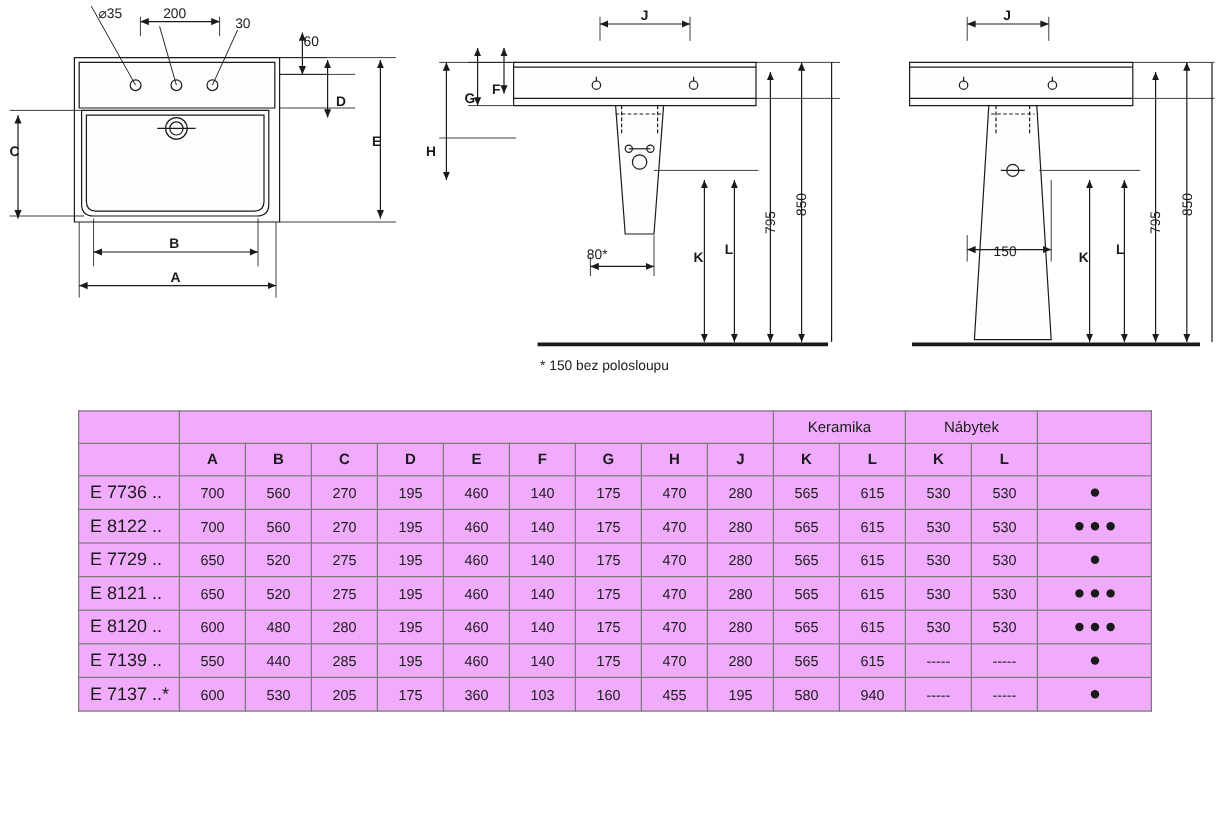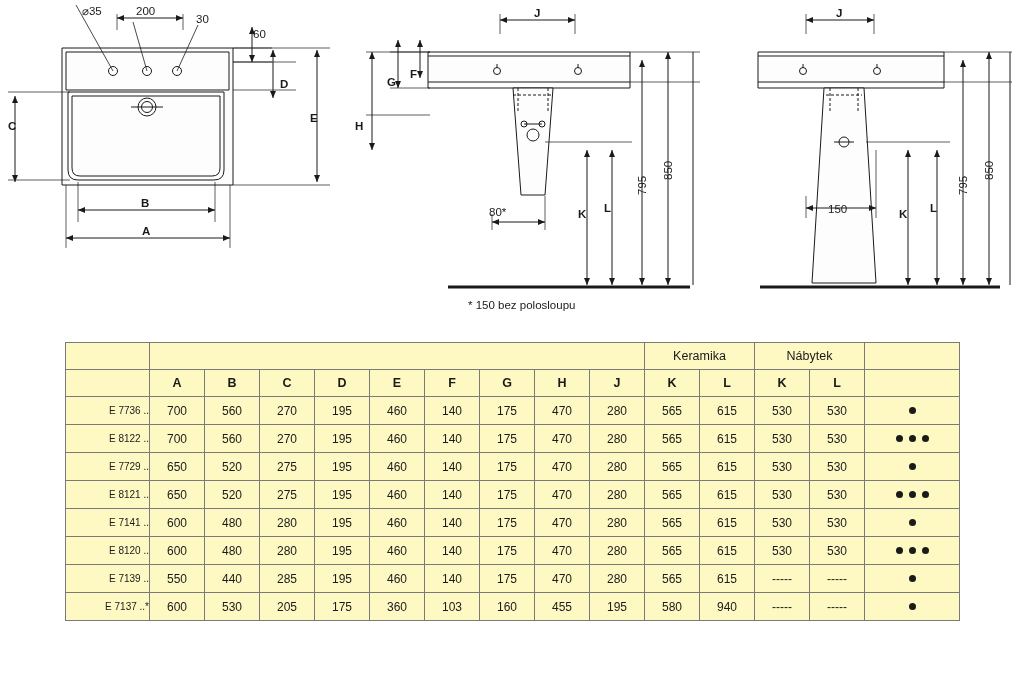--- a/index.html
+++ b/index.html
@@ -23,41 +23,41 @@
   }
   svg.tech {
     position: absolute;
     left: 0;
     top: 0;
     width: 1024px;
     height: 320px;
   }
   .note-sub {
     position: absolute;
-    left: 468px;
+    left: 450px;
     top: 299px;
     font-size: 11.5px;
     color: #1a1a1a;
     white-space: nowrap;
   }
   .note-bottom {
     position: absolute;
     left: 66px;
     top: 708px;
     font-size: 11.5px;
     color: #1a1a1a;
     white-space: nowrap;
   }
   table.spec {
     position: absolute;
     left: 65px;
     top: 342px;
     border-collapse: collapse;
     font-size: 12px;
-    background: #fef9c3;
+    background: #f0abfc;
   }
   table.spec td, table.spec th {
     border: 1px solid #7a7a7a;
     padding: 0;
     text-align: center;
     vertical-align: middle;
     font-weight: normal;
     color: #1a1a1a;
     height: 28px;
     box-sizing: border-box;
@@ -65,24 +65,24 @@
   table.spec .grouphdr {
     height: 27px;
     font-size: 12.5px;
   }
   table.spec .colhdr {
     height: 27px;
     font-weight: bold;
     font-size: 12.5px;
   }
   table.spec td.model {
-    text-align: right;
+    text-align: left;
     padding-left: 9px;
     width: 84px;
-    font-size: 10px;
+    font-size: 15px;
   }
   table.spec td.num {
     width: 55px;
   }
   table.spec td.dots {
     width: 95px;
   }
   .dotwrap {
     display: flex;
     align-items: center;
@@ -393,41 +393,20 @@
           <td class="num">530</td>
           <td class="dots">
             <div class="dotwrap">
               <span class="dot"></span>
               <span class="dot"></span>
               <span class="dot"></span>
             </div>
           </td>
         </tr>
         <tr>
-          <td class="model">E 7141 ..</td>
-          <td class="num">600</td>
-          <td class="num">480</td>
-          <td class="num">280</td>
-          <td class="num">195</td>
-          <td class="num">460</td>
-          <td class="num">140</td>
-          <td class="num">175</td>
-          <td class="num">470</td>
-          <td class="num">280</td>
-          <td class="num">565</td>
-          <td class="num">615</td>
-          <td class="num">530</td>
-          <td class="num">530</td>
-          <td class="dots">
-            <div class="dotwrap">
-              <span class="dot"></span>
-            </div>
-          </td>
-        </tr>
-        <tr>
           <td class="model">E 8120 ..</td>
           <td class="num">600</td>
           <td class="num">480</td>
           <td class="num">280</td>
           <td class="num">195</td>
           <td class="num">460</td>
           <td class="num">140</td>
           <td class="num">175</td>
           <td class="num">470</td>
           <td class="num">280</td>

